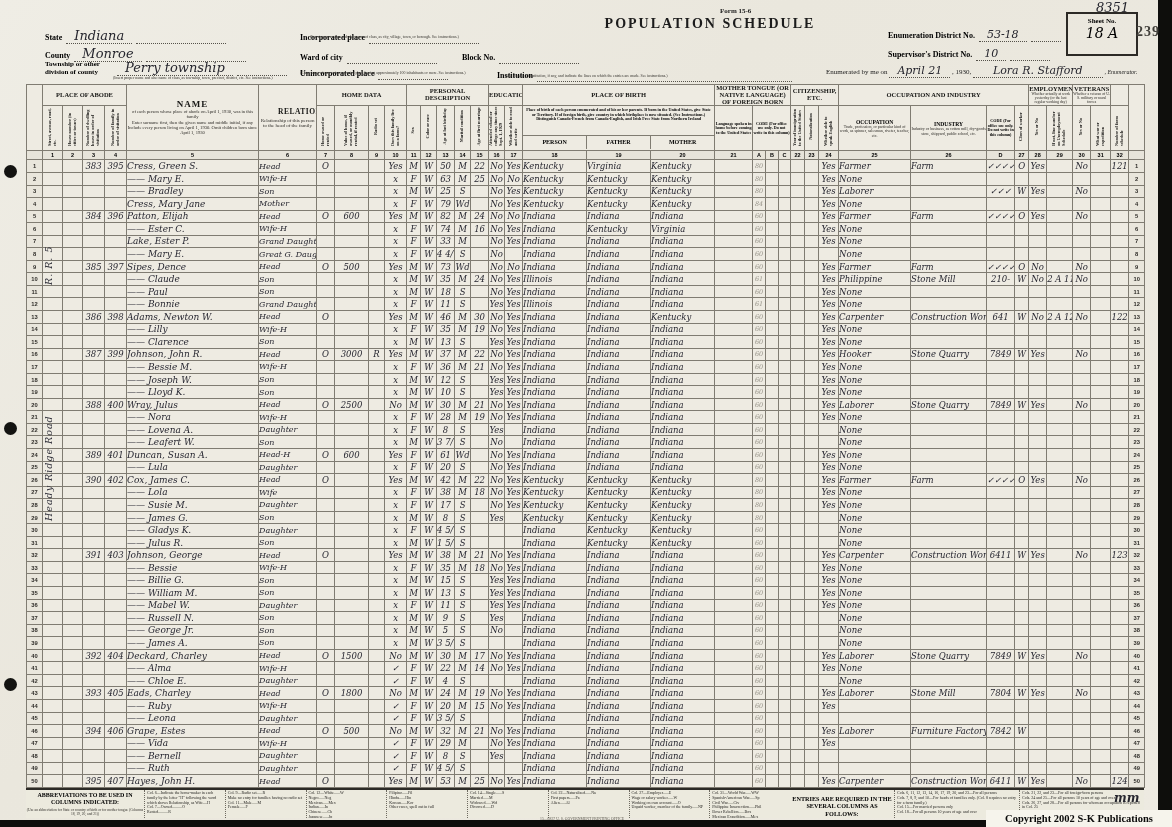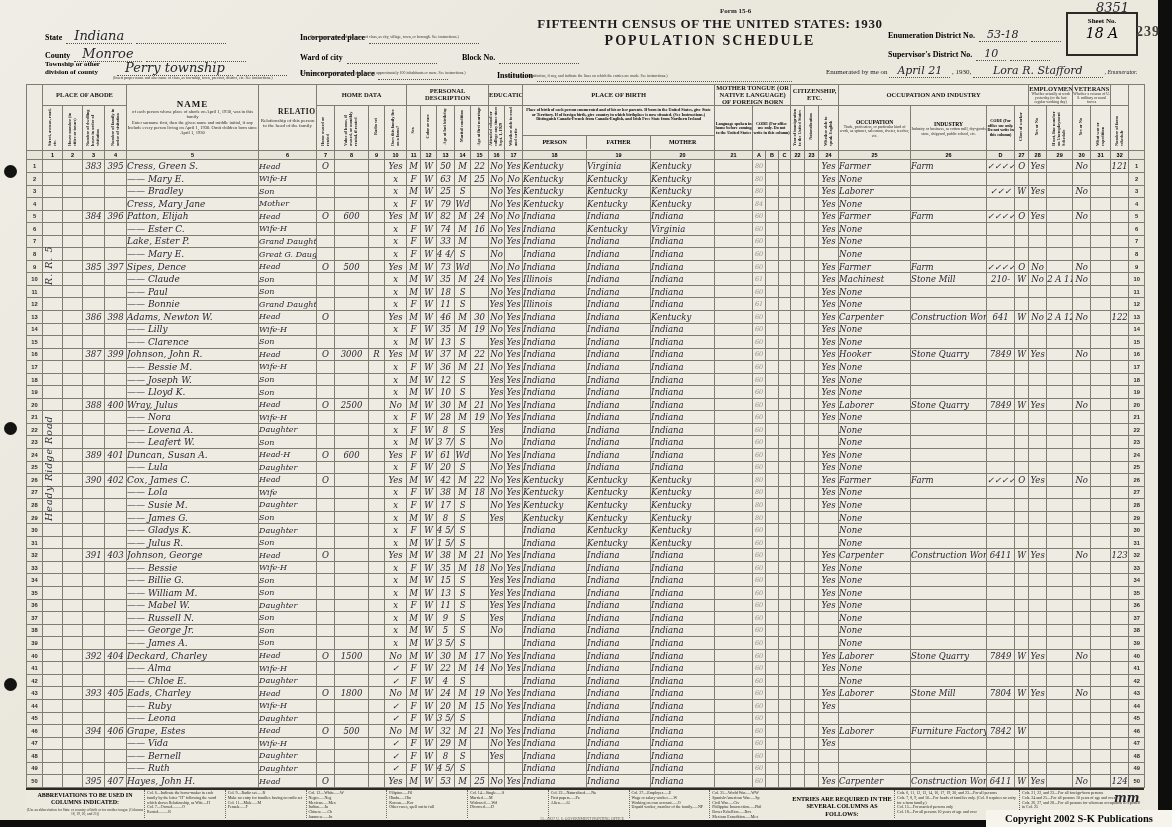--- a/index.html
+++ b/index.html
@@ -92,21 +92,20 @@
 </head>
 <body>
 
 <div class="page">
   <div class="hole" style="top:165px"></div>
   <div class="hole" style="top:422px"></div>
   <div class="hole" style="top:678px"></div>
 
   <div class="abs form-no print">Form 15-6</div>
   <div class="abs hdr-center">
-    <div class="census-title print">FIFTEENTH CENSUS OF THE UNITED STATES:  1930</div>
     <div class="sched-title print">POPULATION SCHEDULE</div>
   </div>
 
   <div class="abs" style="top:26px;left:45px">
     <span class="flabel">State</span>
     <span class="hwv">Indiana</span>
     <span class="dotted" style="width:90px"></span>
   </div>
   <div class="abs" style="top:44px;left:45px">
     <span class="flabel">County</span>
@@ -739,21 +738,21 @@
             <td class="hw k-pb">Illinois</td>
             <td class="hw k-pf">Indiana</td>
             <td class="hw k-pm">Indiana</td>
             <td class="hw k-mt"></td>
             <td class="hw k-ca">61</td>
             <td class="hw k-cb"></td>
             <td class="hw k-cc"></td>
             <td class="hw k-yi"></td>
             <td class="hw k-nat"></td>
             <td class="hw k-eng">Yes</td>
-            <td class="hw k-occ">Machinest</td>
+            <td class="hw k-occ">Philippine</td>
             <td class="hw k-ind">Stone Mill</td>
             <td class="hw k-cd">210-</td>
             <td class="hw k-cls">W</td>
             <td class="hw k-emp">No</td>
             <td class="hw k-ul">2 A 11</td>
             <td class="hw k-vet">No</td>
             <td class="hw k-war"></td>
             <td class="hw k-fs"></td>
             <td class="lnc">10</td>
           </tr>

